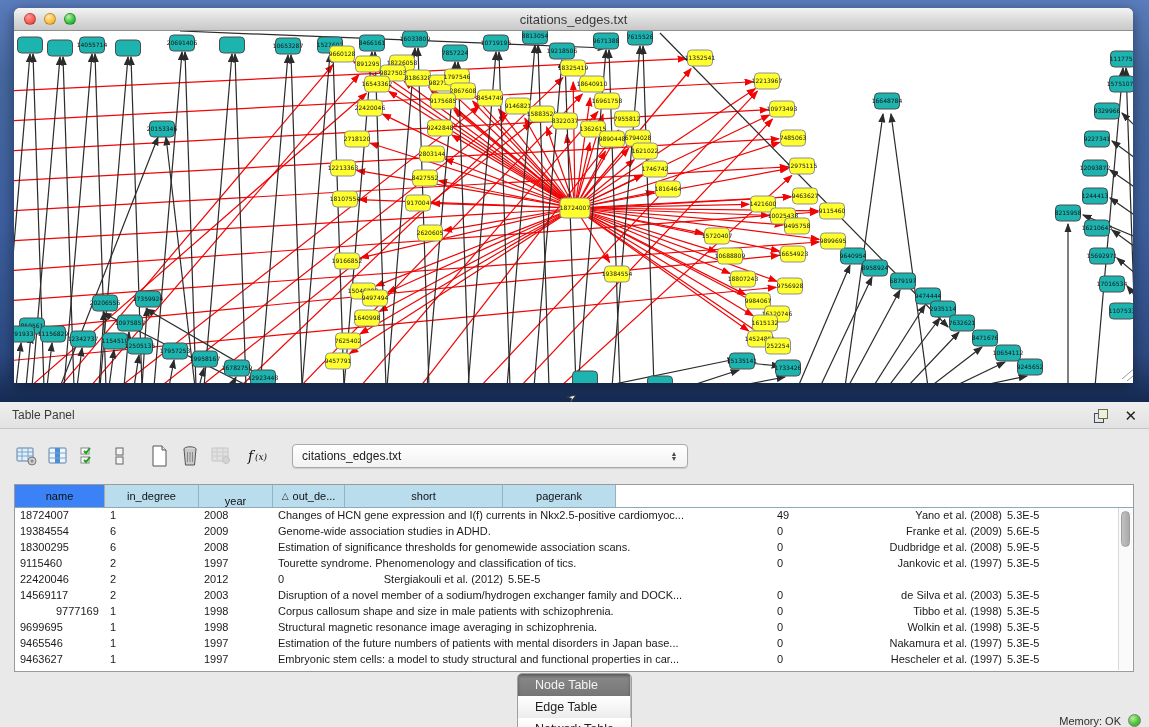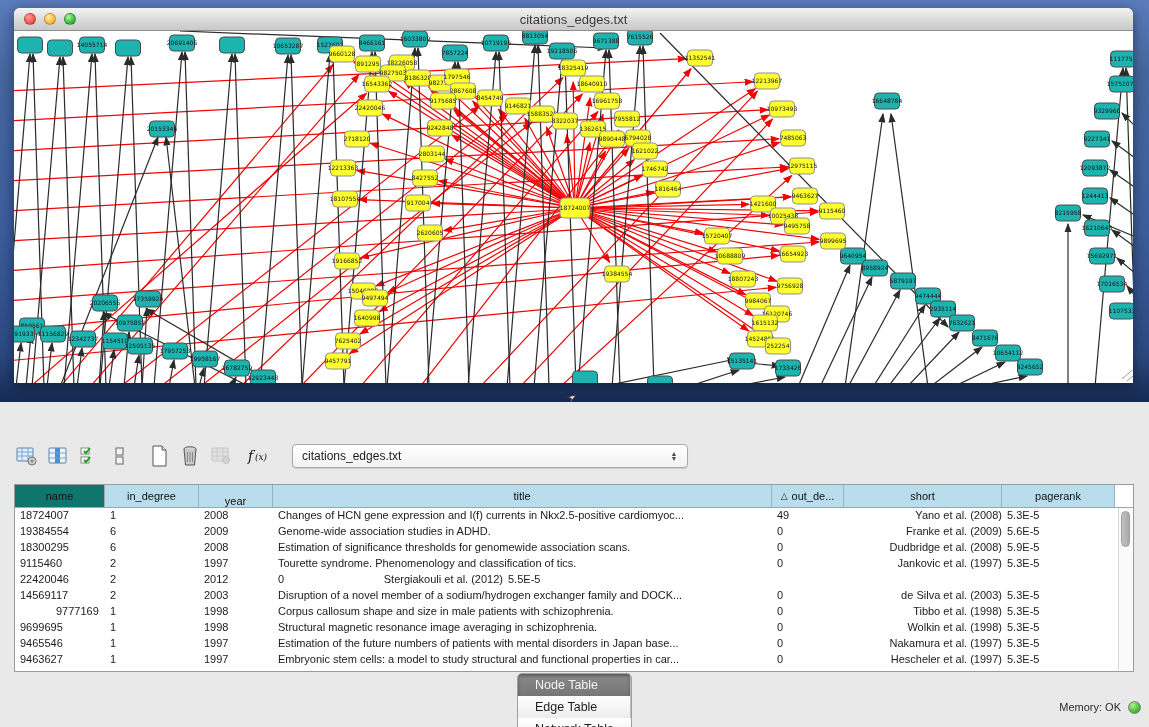--- a/index.html
+++ b/index.html
@@ -48,42 +48,42 @@
          box-shadow:0 1px 1px rgba(0,0,0,.12);cursor:pointer;}
   .combo .combo-text{flex:1;font-size:12px;color:#1c1c1c;padding:0 9px;white-space:nowrap;overflow:hidden;}
   .combo .spin{width:18px;display:flex;flex-direction:column;align-items:center;line-height:5px;
                font-size:7px;color:#4d4d4d;padding-right:4px;}
 
   .table-wrap{position:absolute;top:82px;left:14px;width:1120px;height:188px;background:#fff;
               border:1px solid #9a9a9a;box-sizing:border-box;overflow:hidden;}
   .grid-header{display:flex;height:22px;border-bottom:1px solid #8fa9b8;}
   .gh-cell{box-sizing:border-box;background:#b9ddec;border-right:1px solid #93b4c4;
            font-size:11px;color:#111;display:flex;align-items:center;justify-content:center;overflow:hidden;white-space:nowrap;}
-  .gh-cell.key{background:#0f766e;border-right:1px solid #a9a9a9;}
+  .gh-cell.key{background:#3b82f6;border-right:1px solid #a9a9a9;}
   .gh-cell .sort-tri{font-size:9px;margin-right:4px;color:#222;}
   .grid-body{position:relative;}
   .grid-row{display:flex;height:16px;}
   .gr-cell{box-sizing:border-box;font-size:11px;color:#1a1a1a;padding:1px 0 0 5px;
            white-space:nowrap;overflow:hidden;}
   .gr-cell.center{text-align:right;padding-left:0;}
   .vscroll{position:absolute;top:23px;right:1px;width:13px;bottom:1px;background:#fafafa;border-left:1px solid #d8d8d8;}
   .vscroll .thumb{position:absolute;top:3px;left:2px;width:9px;height:36px;border-radius:5px;
                   background:linear-gradient(90deg,#c2c2c2,#a9a9a9);border:1px solid #9e9e9e;box-sizing:border-box;}
 
   .tabs-row{position:absolute;top:271px;left:0;width:100%;display:flex;justify-content:center;}
   .seg{display:flex;border:1px solid #9f9f9f;border-radius:5px;overflow:hidden;
        box-shadow:0 1px 1px rgba(255,255,255,.8), inset 0 1px 0 rgba(255,255,255,.6);flex-direction:column;}
   .seg-btn{height:22px;padding:0 17px;display:flex;align-items:center;font-size:12.5px;color:#1e1e1e;
            background:linear-gradient(180deg,#ffffff,#ececec);border-right:1px solid #bdbdbd;cursor:pointer;}
   .seg-btn:last-child{border-right:none;}
   .seg-btn.active{background:linear-gradient(180deg,#8a8a8a,#767676);color:#f4f4f4;
                   box-shadow:inset 0 2px 3px rgba(0,0,0,.35);}
 
   .status-bar{position:absolute;bottom:0;left:0;width:100%;height:26px;display:flex;
-              align-items:flex-start;justify-content:flex-end;padding-right:8px;box-sizing:border-box;}
+              align-items:flex-end;justify-content:flex-end;padding-right:8px;box-sizing:border-box;}
   .status-bar .mem{font-size:11px;color:#2c2c2c;margin-right:7px;}
   .mem-dot{width:13px;height:13px;border-radius:50%;border:1px solid #7c7c7c;box-sizing:border-box;
            background:radial-gradient(circle at 35% 30%,#b4f09a,#4fc437 55%,#2c9e23);}
 
   .cursor-arrow{position:absolute;top:393px;left:566px;width:12px;height:12px;z-index:5;}
 </style>
 </head>
 <body>
 
 <div class="app">
@@ -740,20 +740,28 @@
           </svg>
       </div>
     </div>
 
     <svg class="cursor-arrow" viewBox="0 0 12 12">
       <path d="M10,2 L4,10 L5.5,5.5 L1,4 Z" fill="#f2f2f2" stroke="#333" stroke-width="1"></path>
     </svg>
   </div>
 
   <div class="table-panel">
+    <div class="panel-header">
+      <span class="ph-title">Table Panel</span>
+      <span class="float-icon">
+          <i></i>
+          <i></i>
+        </span>
+      <span class="close-x">✕</span>
+    </div>
 
     <div class="toolbar">
 
       <span id="tb-icons" style="display:flex;align-items:center;">
           <span class="tb-btn">
             <svg width="22" height="20" viewBox="0 0 22 20">
               <rect x="1" y="2" width="16" height="13" rx="1" fill="#dfeefb" stroke="#5f7fa8"></rect>
               <path d="M1 6h16M1 10h16M6 2v13M12 2v13" stroke="#7da4c8" fill="none"></path>
               <circle cx="16" cy="15" r="4" fill="#cfcfcf" stroke="#777"></circle>
               <circle cx="16" cy="15" r="1.5" fill="#888"></circle>
@@ -822,23 +830,20 @@
       <div class="grid-header" id="grid-header">
           <div class="gh-cell key" style="width: 90px;">
             <span>name</span>
           </div>
           <div class="gh-cell" style="width: 94px;">
             <span>in_degree</span>
           </div>
           <div class="gh-cell" style="width: 74px; align-items: flex-end;">
             <span>year</span>
           </div>
-          <div class="gh-cell" style="width: 499px;">
-            <span>title</span>
-          </div>
           <div class="gh-cell" style="width: 72px;">
             <span class="sort-tri">△</span>
             <span>out_de...</span>
           </div>
           <div class="gh-cell" style="width: 158px;">
             <span>short</span>
           </div>
           <div class="gh-cell" style="width: 113px;">
             <span>pagerank</span>
           </div>

